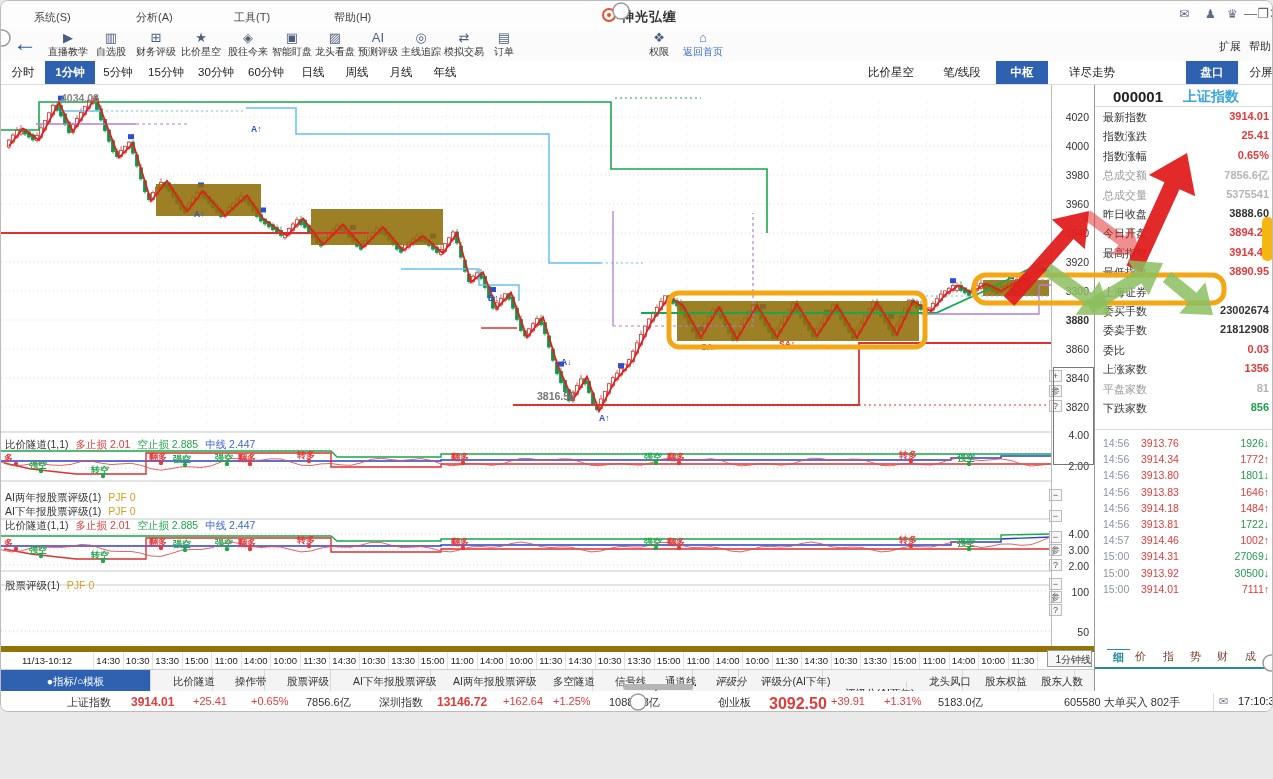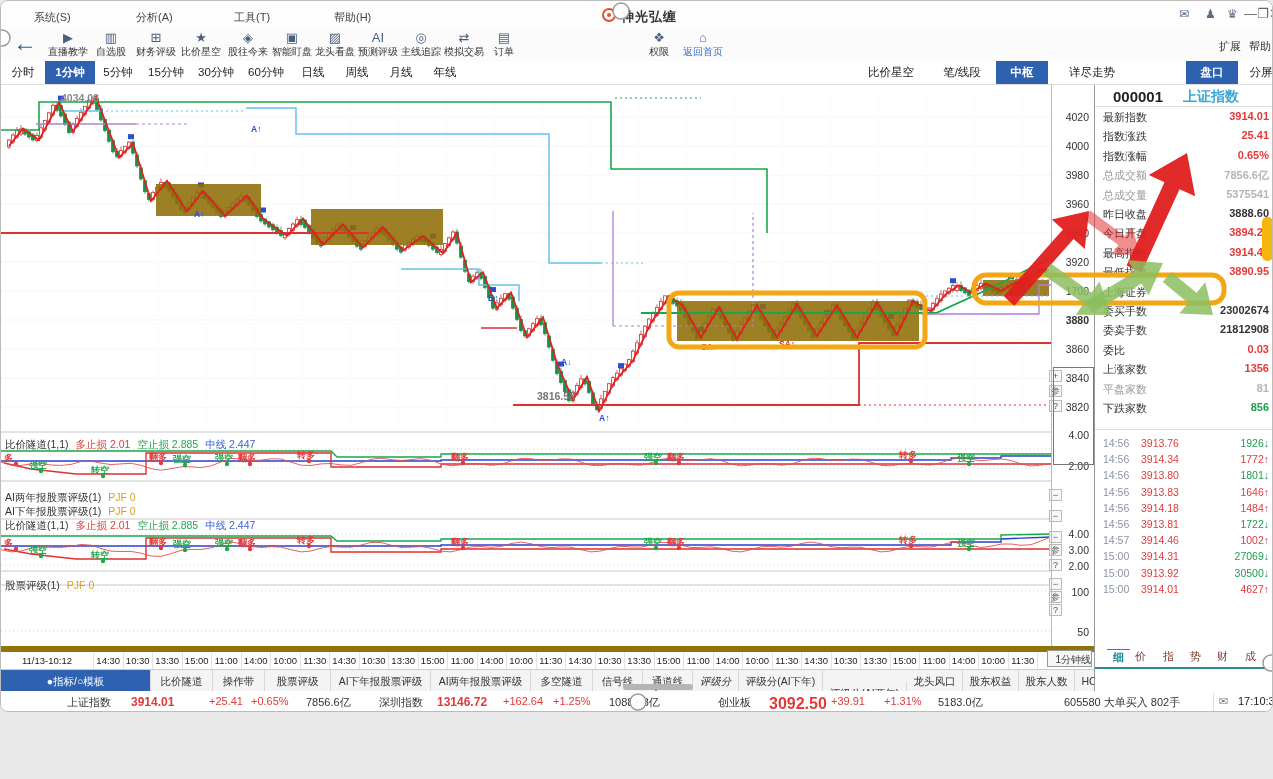--- a/index.html
+++ b/index.html
@@ -36,21 +36,21 @@
   
   .plabrow{position:absolute;left:4px;white-space:nowrap;}
   .plabrow span{font-size:10.5px;margin-right:7px;}
   
   #goldbar{position:absolute;left:0;top:645px;width:1093px;height:6px;background:#927307;}
   #xaxis{position:absolute;left:0;top:651px;width:1046px;height:17px;display:flex;overflow:hidden;border-bottom:1px solid #ddd;background:#fff;}
   .xl{flex:0 0 auto;font-size:9.5px;color:#222;line-height:17px;text-align:center;border-right:1px solid #e3e3e3;white-space:nowrap;overflow:hidden;}
   #xsuffix{position:absolute;left:1046px;top:649px;width:45px;height:17px;line-height:17px;text-align:right;font-size:10px;color:#333;border:1px solid #999;background:#f6f6f6;box-sizing:border-box;}
   
   #bottomtabs{position:absolute;left:0;top:668px;width:1273px;height:22px;display:flex;background:#f4f4f4;border-top:1px solid #ccc;border-bottom:1px solid #ccc;overflow:hidden;}
-  .btab{flex:0 0 auto;height:22px;line-height:22px;text-align:center;font-size:10.5px;color:#333;border-right:1px solid #d8d8d8;white-space:nowrap;padding:0 6px;cursor:pointer;}
+  .btab{flex:0 0 auto;height:22px;line-height:22px;text-align:center;font-size:10.5px;color:#333;border-right:1px solid #d8d8d8;white-space:nowrap;padding:0 22px;cursor:pointer;}
   .btab.sel{background:#2e62b0;color:#fff;}
   
   #statusbar{position:absolute;left:0;top:690px;width:1273px;height:22px;background:#fff;}
   .st{position:absolute;top:4px;font-size:11px;white-space:nowrap;}
   
   #rightpanel{position:absolute;left:1093px;top:84px;width:180px;height:606px;background:#fff;border-left:1px solid #999;box-sizing:border-box;}
   .rprow{position:absolute;left:8px;width:166px;font-size:11px;display:flex;justify-content:space-between;}
   .rptick{position:absolute;left:8px;width:166px;font-size:10.5px;display:flex;}
   .rtab{position:absolute;top:564px;font-size:11px;cursor:pointer;}
   #rtabline{position:absolute;left:0;top:582px;width:180px;border-top:2px solid #2a8a96;}
@@ -848,21 +848,21 @@
         <circle cx="968" cy="548" r="2.2" fill="#1fa84b"></circle>
       </svg>
 
   <div id="axisstrip">
         <div class="ylab" style="left: 1048px; top: 110px;">4020</div>
         <div class="ylab" style="left: 1048px; top: 139px;">4000</div>
         <div class="ylab" style="left: 1048px; top: 168px;">3980</div>
         <div class="ylab" style="left: 1048px; top: 197px;">3960</div>
         <div class="ylab" style="left: 1048px; top: 226px;">3940</div>
         <div class="ylab" style="left: 1048px; top: 255px;">3920</div>
-        <div class="ylab" style="left: 1048px; top: 284px;">1700</div>
+        <div class="ylab" style="left: 1048px; top: 284px;">3300</div>
         <div class="ylab" style="left: 1048px; top: 313px; font-weight: bold;">3880</div>
         <div class="ylab" style="left: 1048px; top: 342px;">3860</div>
         <div class="ylab" style="left: 1048px; top: 371px;">3840</div>
         <div class="ylab" style="left: 1048px; top: 400px;">3820</div>
         <div class="ylab" style="left: 1048px; top: 428px;">4.00</div>
         <div class="ylab" style="left: 1048px; top: 459px;">2.00</div>
         <div class="ylab" style="left: 1048px; top: 527px;">4.00</div>
         <div class="ylab" style="left: 1048px; top: 543px;">3.00</div>
         <div class="ylab" style="left: 1048px; top: 559px;">2.00</div>
         <div class="ylab" style="left: 1048px; top: 585px;">100</div>
@@ -948,21 +948,21 @@
         <div class="btab" style="width: 40px; box-sizing: border-box;">VOL</div>
         <div class="btab" style="width: 38px; box-sizing: border-box;">MA</div>
         <div class="btab" style="width: 46px; box-sizing: border-box;">更多 &gt;</div>
       </div>
   <div id="scrollthumb"></div>
   <div id="scrollarrow">▲</div>
 
   <div id="statusbar">
         <div class="st" style="left: 66px; color: rgb(51, 51, 51);">上证指数</div>
         <div class="st" style="left: 130px; color: rgb(226, 58, 58); font-weight: bold; font-size: 12px;">3914.01</div>
-        <div class="st" style="left: 208px; color: rgb(226, 58, 58); text-align: center;">+25.41</div>
+        <div class="st" style="left: 192px; color: rgb(226, 58, 58); text-align: center;">+25.41</div>
         <div class="st" style="left: 250px; color: rgb(226, 58, 58);">+0.65%</div>
         <div class="st" style="left: 305px; color: rgb(51, 51, 51);">7856.6亿</div>
         <div class="st" style="left: 378px; color: rgb(51, 51, 51);">深圳指数</div>
         <div class="st" style="left: 436px; color: rgb(226, 58, 58); font-weight: bold; font-size: 12px;">13146.72</div>
         <div class="st" style="left: 502px; color: rgb(226, 58, 58);">+162.64</div>
         <div class="st" style="left: 552px; color: rgb(226, 58, 58);">+1.25%</div>
         <div class="st" style="left: 608px; color: rgb(51, 51, 51);">10882.8亿</div>
         <div class="st" style="left: 717px; color: rgb(51, 51, 51);">创业板</div>
         <div class="st" style="left: 768px; color: rgb(226, 58, 58); font-weight: bold; font-size: 16px;">3092.50</div>
         <div class="st" style="left: 830px; color: rgb(226, 58, 58);">+39.91</div>
@@ -1087,21 +1087,21 @@
             <div style="color: rgb(31, 158, 76); flex: 1 1 0%; text-align: right;">27069↓</div>
           </div>
           <div class="rptick" style="top: 481.6px;">
             <div style="color: rgb(138, 147, 165); width: 38px;">15:00</div>
             <div style="color: rgb(226, 58, 58); width: 62px;">3913.92</div>
             <div style="color: rgb(31, 158, 76); flex: 1 1 0%; text-align: right;">30500↓</div>
           </div>
           <div class="rptick" style="top: 497.8px;">
             <div style="color: rgb(138, 147, 165); width: 38px;">15:00</div>
             <div style="color: rgb(226, 58, 58); width: 62px;">3914.01</div>
-            <div style="color: rgb(226, 58, 58); flex: 1 1 0%; text-align: right;">4627↑</div>
+            <div style="color: rgb(226, 58, 58); flex: 1 1 0%; text-align: right;">7111↑</div>
           </div>
         </div>
     <div id="rptabs">
           <div class="rtab" style="left: 12px; color: rgb(27, 138, 154); font-weight: bold; background: rgb(255, 255, 255); padding: 0px 6px; border-top: 1px solid rgb(42, 138, 150);">细</div>
           <div class="rtab" style="left: 40px; color: rgb(122, 59, 46); font-weight: normal;">价</div>
           <div class="rtab" style="left: 68px; color: rgb(122, 59, 46); font-weight: normal;">指</div>
           <div class="rtab" style="left: 95px; color: rgb(122, 59, 46); font-weight: normal;">势</div>
           <div class="rtab" style="left: 122px; color: rgb(122, 59, 46); font-weight: normal;">财</div>
           <div class="rtab" style="left: 150px; color: rgb(122, 59, 46); font-weight: normal;">成</div>
         </div>

